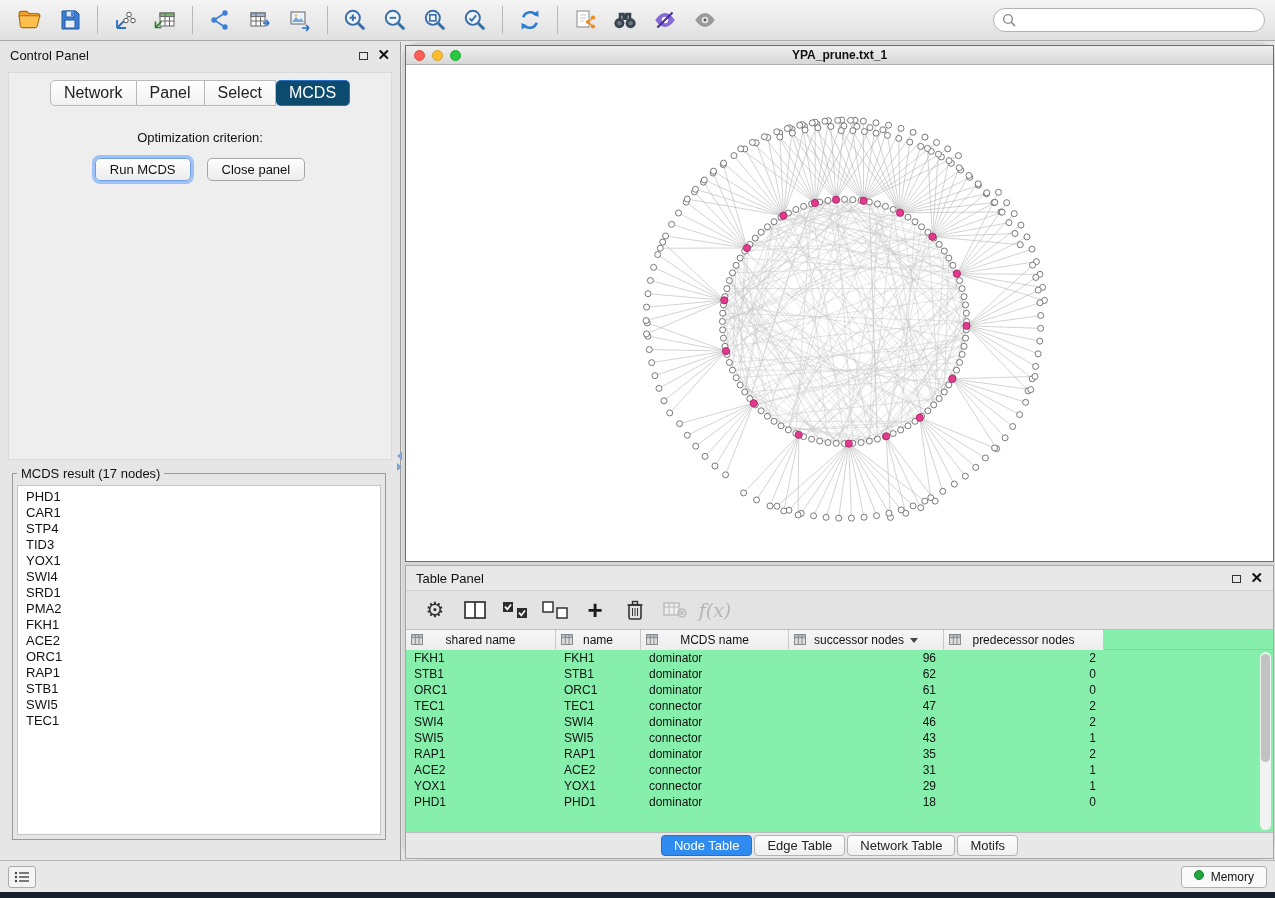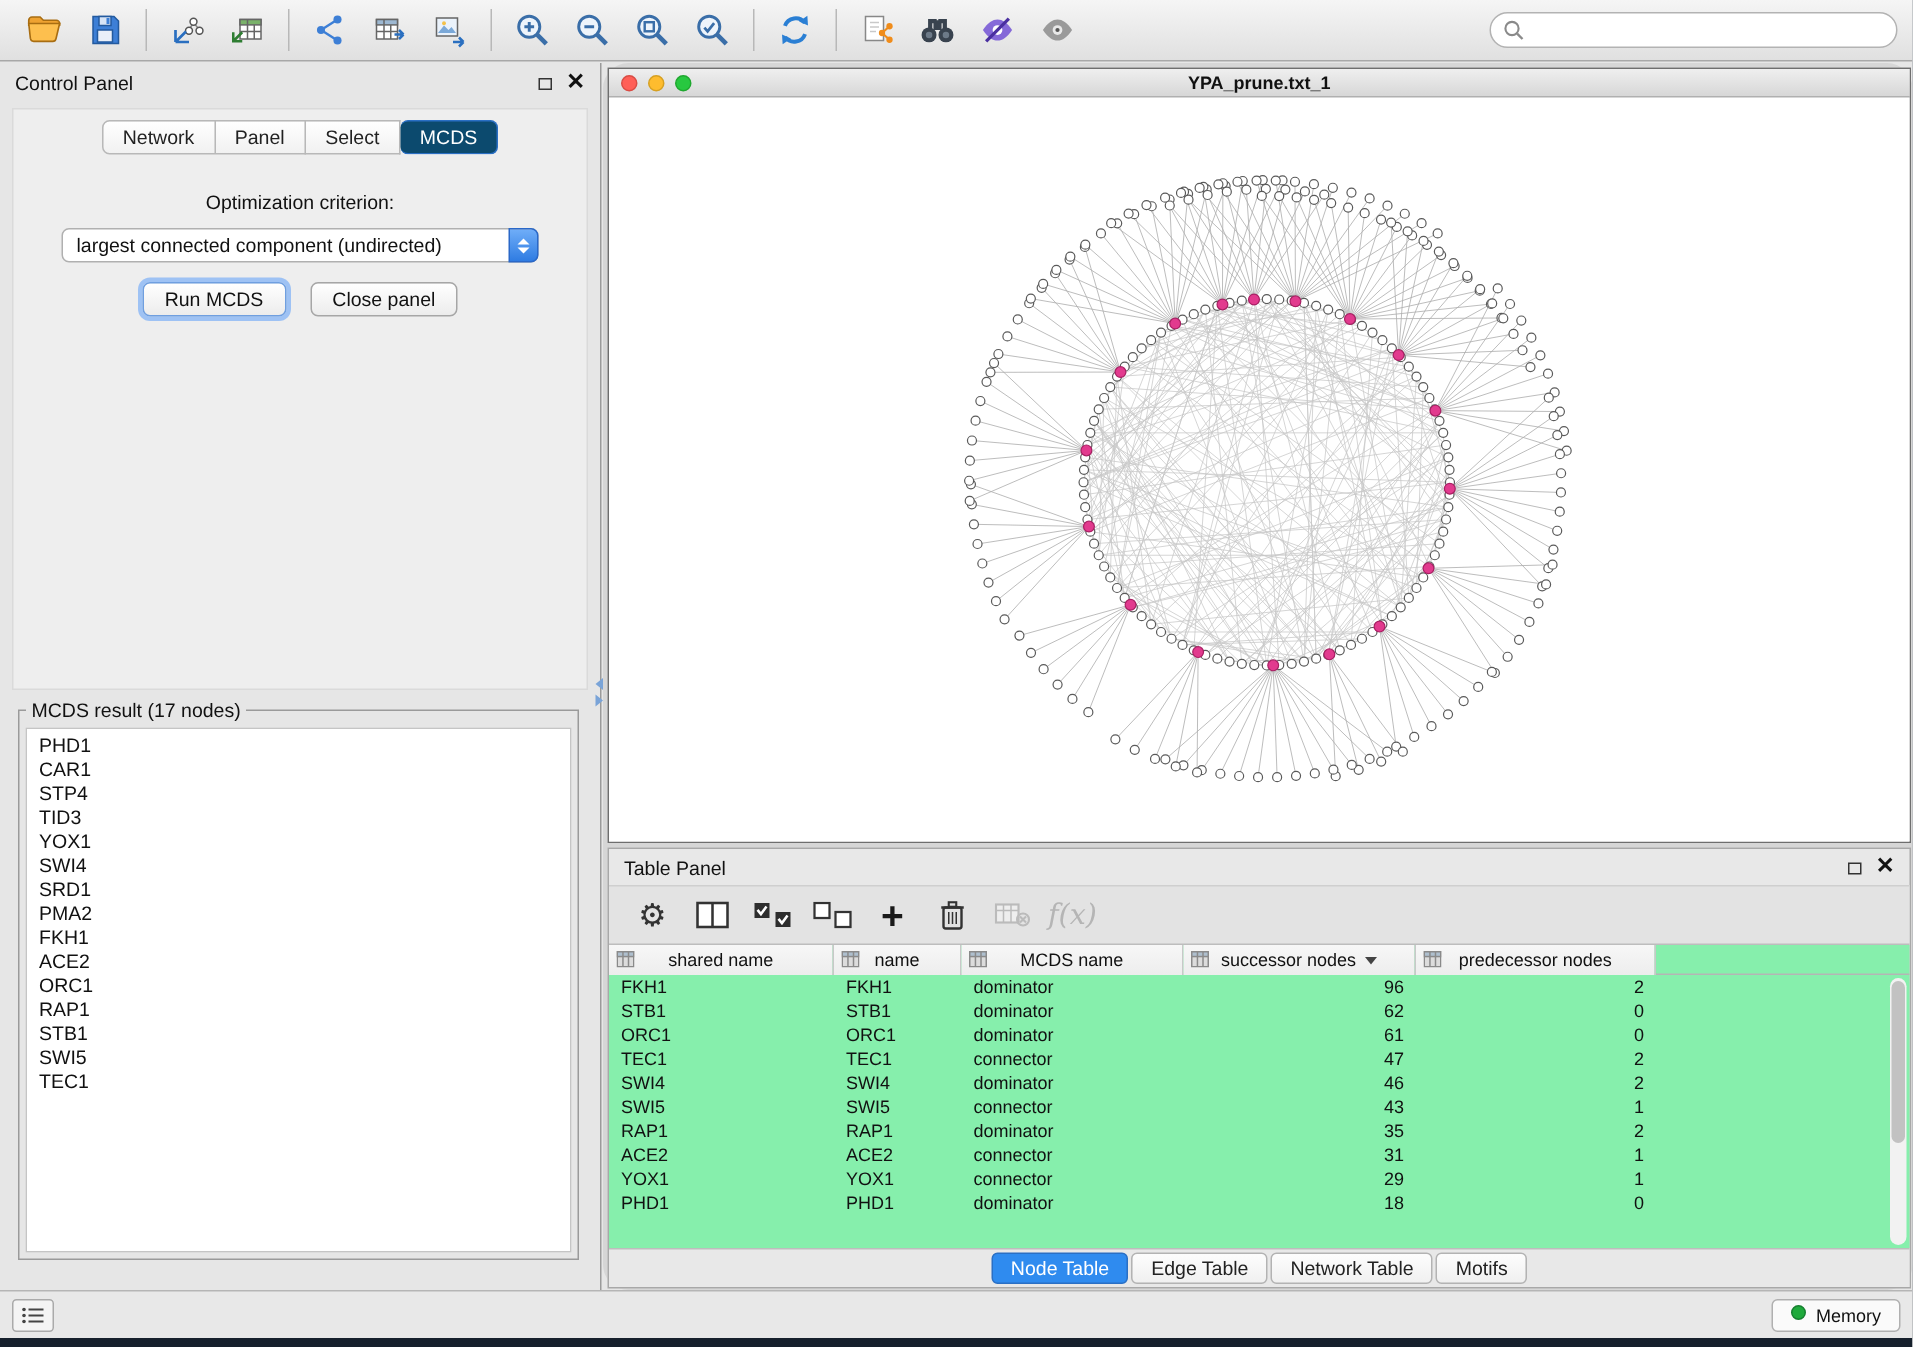--- a/index.html
+++ b/index.html
@@ -18,21 +18,21 @@
   .main { position:absolute; top:42px; left:0; right:0; height:818px; }
 
   
   .control-panel { position:absolute; left:0; top:0; width:401px; height:818px; background:#e6e6e6; border-right:1px solid #9a9a9a; }
   .panel-header { height:26px; display:flex; align-items:center; padding:0 10px; font-size:13px; color:#111; }
   .win-btns { margin-left:auto; display:flex; align-items:center; gap:9px; }
   .float-glyph { display:inline-block; width:9px; height:8px; border:1.4px solid #333; }
   .close-glyph { font-size:15px; font-weight:bold; color:#111; line-height:10px; }
   .cp-card { position:absolute; left:8px; right:8px; top:30px; height:388px; background:#eeeeee; border:1px solid #dadada; }
   .cp-tabs { display:flex; justify-content:center; margin-top:7px; }
-  .cp-tab { font-size:13px; padding:3px 13px; background:linear-gradient(#ffffff,#f1f1f1); border:1px solid #b8b8b8; border-left:none; color:#222; cursor:default; }
+  .cp-tab { font-size:16px; padding:3px 13px; background:linear-gradient(#ffffff,#f1f1f1); border:1px solid #b8b8b8; border-left:none; color:#222; cursor:default; }
   .cp-tab:first-child { border-left:1px solid #b8b8b8; border-radius:5px 0 0 5px; }
   .cp-tab:last-child { border-radius:0 5px 5px 0; }
   .cp-tab.active { background:#0c4a6e; border-color:#2a6fc4; color:#fff; border-radius:5px; }
   .opt-label { text-align:center; margin-top:24px; font-size:13px; color:#111; }
   .select-box { width:318px; height:23px; margin:10px auto 0; background:#fff; border:1px solid #b0b0b0; border-radius:5px; display:flex; align-items:center; position:relative; font-size:13px; padding-left:9px; color:#111; }
   .select-stepper { position:absolute; right:-1px; top:-1px; width:20px; height:23px; background:linear-gradient(#6fadf8,#2f7ce2); border:1px solid #2a68c8; border-radius:0 5px 5px 0; display:flex; flex-direction:column; align-items:center; justify-content:center; gap:2px; }
   .chev-up { width:0; height:0; border-left:4px solid transparent; border-right:4px solid transparent; border-bottom:4px solid #fff; }
   .chev-dn { width:0; height:0; border-left:4px solid transparent; border-right:4px solid transparent; border-top:4px solid #fff; }
   .btn-row { display:flex; justify-content:center; gap:16px; margin-top:13px; }
   .mac-btn { height:23px; padding:0 14px; font-size:13px; background:linear-gradient(#ffffff,#ececec); border:1px solid #a6a6a6; border-radius:5px; color:#111; font-family:"Liberation Sans",sans-serif; }
@@ -247,27 +247,20 @@
         </span>
       </div>
       <div class="cp-card">
         <div class="cp-tabs" id="cp-tabs">
               <div class="cp-tab">Network</div>
               <div class="cp-tab">Panel</div>
               <div class="cp-tab">Select</div>
               <div class="cp-tab active">MCDS</div>
             </div>
         <div class="opt-label">Optimization criterion:</div>
-        <div class="select-box">
-          <span>largest connected component (undirected)</span>
-          <span class="select-stepper">
-                <span class="chev-up"></span>
-                <span class="chev-dn"></span>
-              </span>
-        </div>
         <div class="btn-row">
           <button class="mac-btn focus">Run MCDS</button>
           <button class="mac-btn">Close panel</button>
         </div>
       </div>
       <fieldset class="mcds-fieldset">
         <legend>MCDS result (17 nodes)</legend>
         <div class="mcds-list" id="mcds-list">
               <div class="mcds-item">PHD1</div>
               <div class="mcds-item">CAR1</div>

